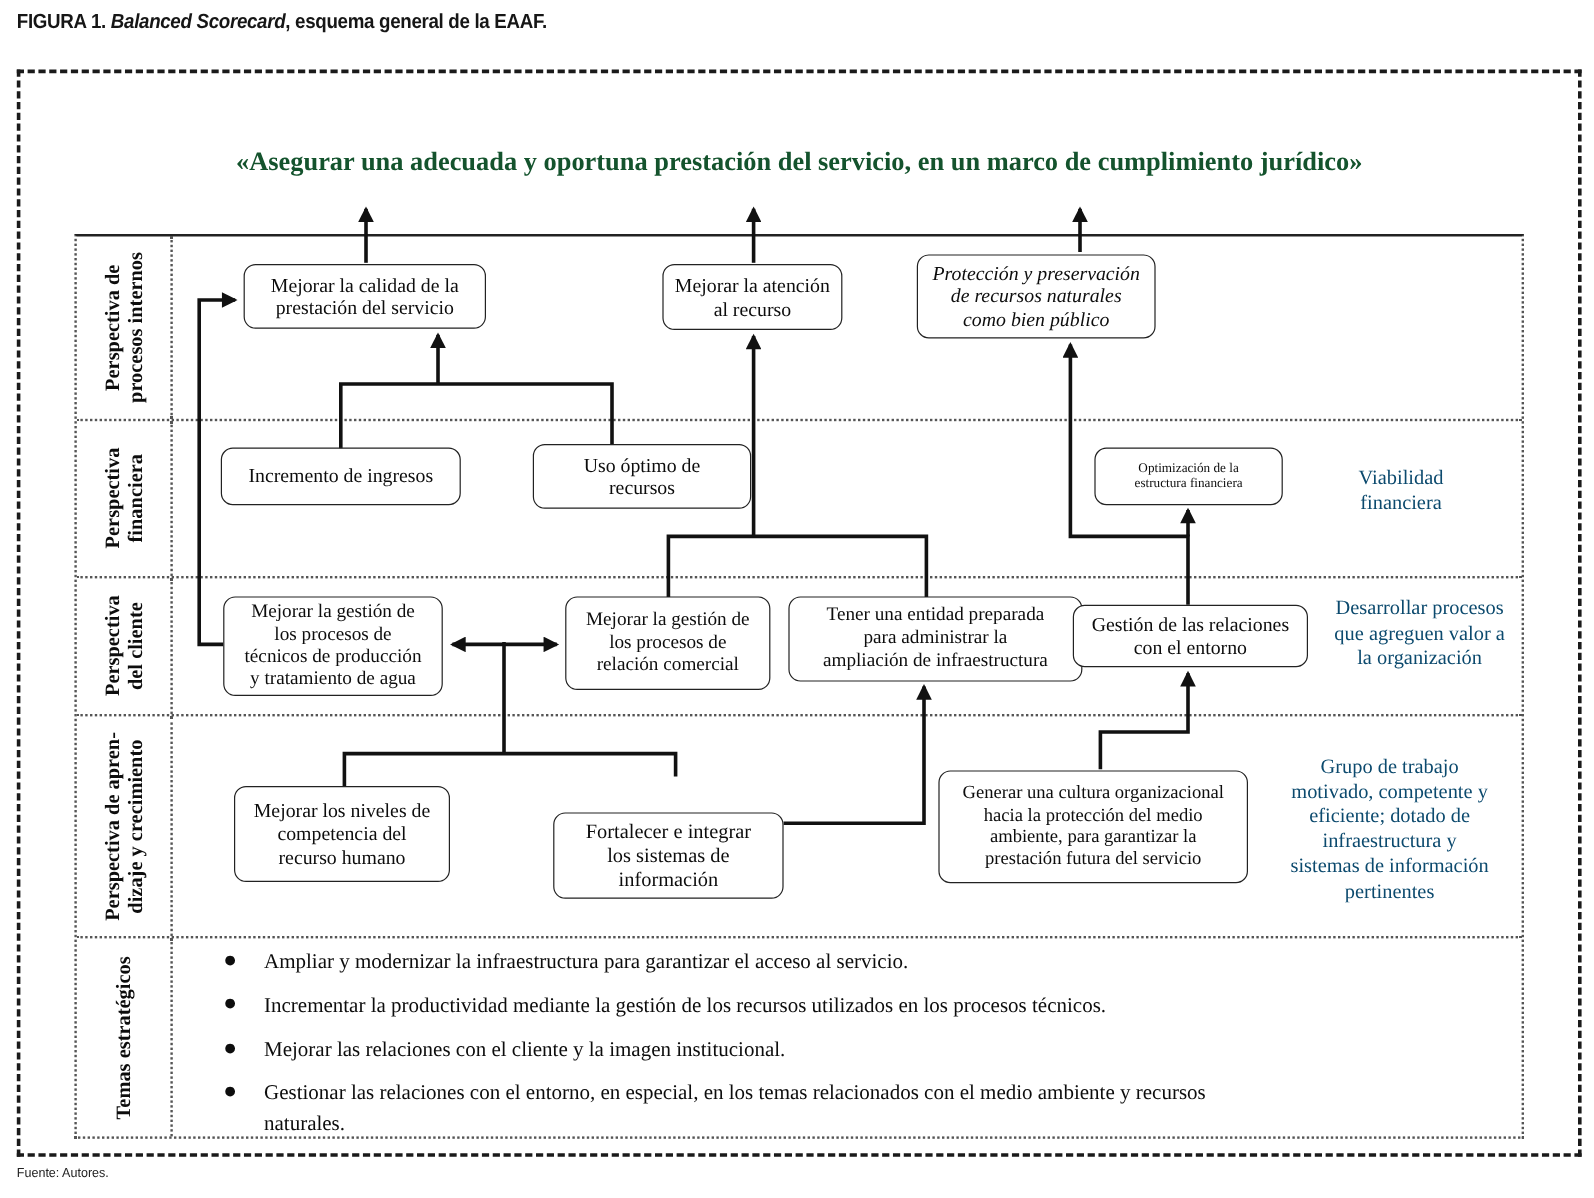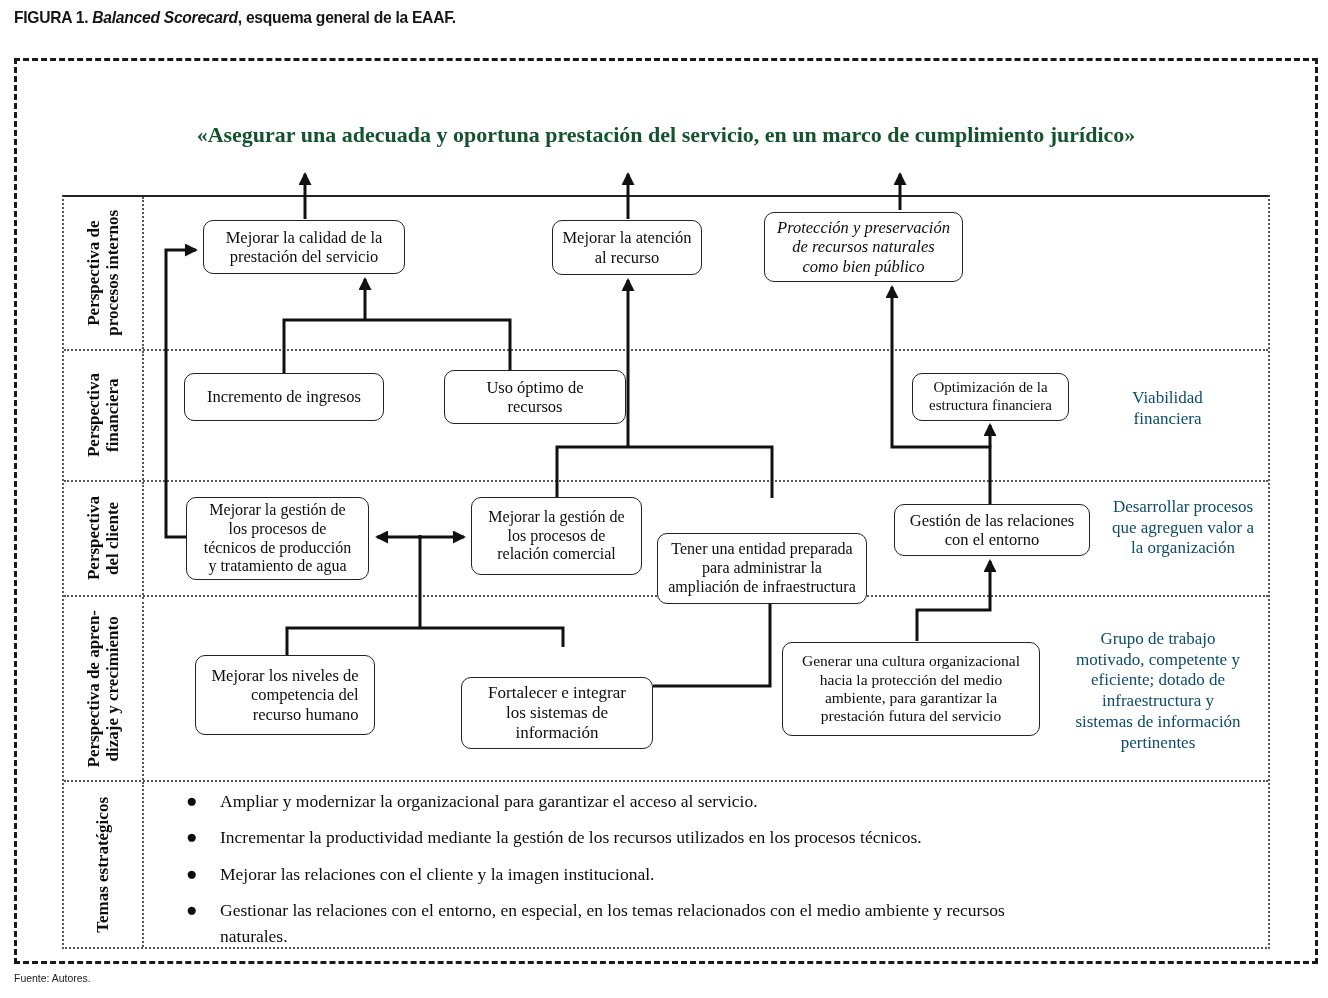--- a/index.html
+++ b/index.html
@@ -118,60 +118,60 @@
 prestación del servicio</div>
   <div class="node" style="left:552px;top:220px;width:150px;height:55px;">Mejorar la atención
 al recurso</div>
   <div class="node" style="left:764px;top:212px;width:199px;height:70px;font-style:italic;">Protección y preservación
 de recursos naturales
 como bien público</div>
 
   <div class="node" style="left:184px;top:373px;width:200px;height:48px;">Incremento de ingresos</div>
   <div class="node" style="left:420px;top:370px;width:182px;height:54px;margin-left:24px;">Uso óptimo de
 recursos</div>
-  <div class="node" style="left:912px;top:373px;width:157px;height:48px;font-size:15px;">Optimización de la
+  <div class="node" style="left:912px;top:373px;width:157px;height:48px;font-size:11px;">Optimización de la
 estructura financiera</div>
   <div class="annot" style="left:1095px;top:388px;width:145px;">Viabilidad
 financiera</div>
 
   <div class="node" style="left:186px;top:497px;width:183px;height:83px;font-size:16px;">Mejorar la gestión de
 los procesos de
 técnicos de producción
 y tratamiento de agua</div>
   <div class="node" style="left:471px;top:497px;width:171px;height:78px;font-size:16px;">Mejorar la gestión de
 los procesos de
 relación comercial</div>
-  <div class="node" style="left:657px;top:497px;width:210px;height:71px;font-size:16px;margin-top:36px;">Tener una entidad preparada
+  <div class="node" style="left:657px;top:497px;width:245px;height:71px;font-size:16px;">Tener una entidad preparada
 para administrar la
 ampliación de infraestructura</div>
   <div class="node" style="left:894px;top:504px;width:196px;height:52px;">Gestión de las relaciones
 con el entorno</div>
   <div class="annot" style="left:1098px;top:497px;width:170px;">Desarrollar procesos
 que agreguen valor a
 la organización</div>
 
-  <div class="node" style="left:195px;top:655px;width:180px;height:80px;text-align:right;">Mejorar los niveles de
+  <div class="node" style="left:195px;top:655px;width:180px;height:80px;">Mejorar los niveles de
 competencia del
 recurso humano</div>
   <div class="node" style="left:461px;top:648px;width:192px;height:72px;font-size:17px;margin-top:29px;">Fortalecer e integrar
 los sistemas de
 información</div>
   <div class="node" style="left:782px;top:642px;width:258px;height:94px;font-size:15.5px;">Generar una cultura organizacional
 hacia la protección del medio
 ambiente, para garantizar la
 prestación futura del servicio</div>
   <div class="annot" style="left:1058px;top:629px;width:200px;">Grupo de trabajo
 motivado, competente y
 eficiente; dotado de
 infraestructura y
 sistemas de información
 pertinentes</div>
 
   <div class="temas">
-    <div class="tema"><span class="dot">●</span><span>Ampliar y modernizar la organizacional para garantizar el acceso al servicio.</span></div>
+    <div class="tema"><span class="dot">●</span><span>Ampliar y modernizar la infraestructura para garantizar el acceso al servicio.</span></div>
     <div class="tema"><span class="dot">●</span><span>Incrementar la productividad mediante la gestión de los recursos utilizados en los procesos técnicos.</span></div>
     <div class="tema"><span class="dot">●</span><span>Mejorar las relaciones con el cliente y la imagen institucional.</span></div>
     <div class="tema"><span class="dot">●</span><span>Gestionar las relaciones con el entorno, en especial, en los temas relacionados con el medio ambiente y recursos
 naturales.</span></div>
   </div>
 
   <div class="source">Fuente: Autores.</div>
 
 </div>
 

